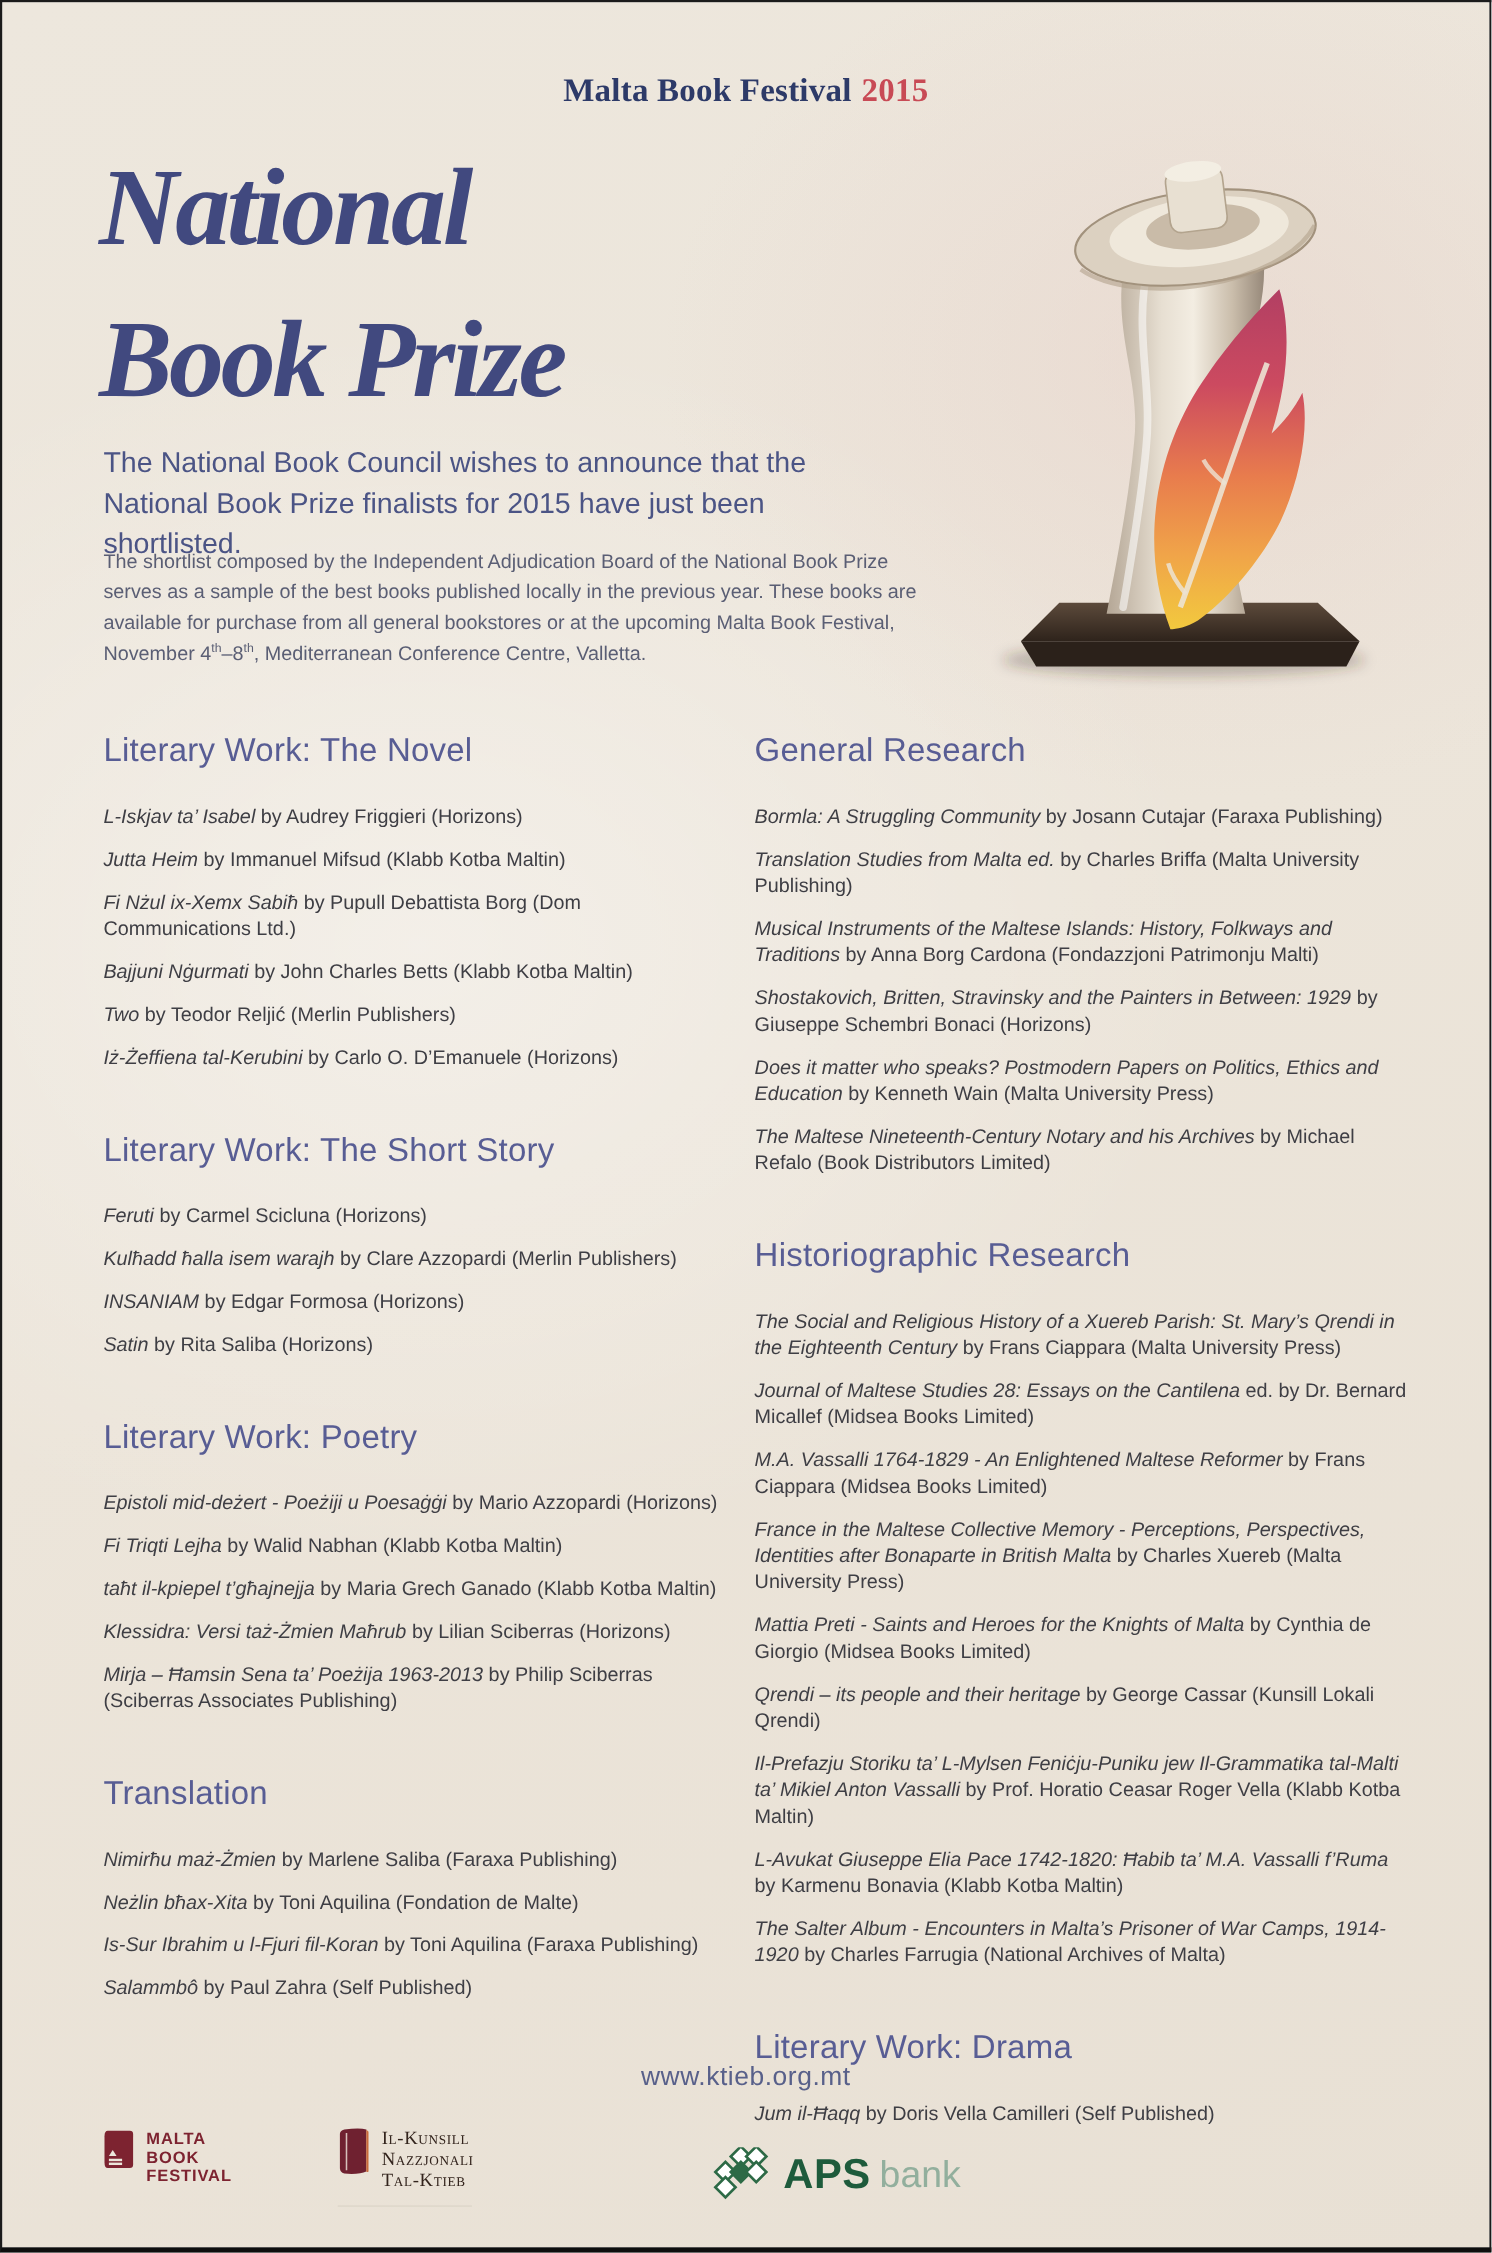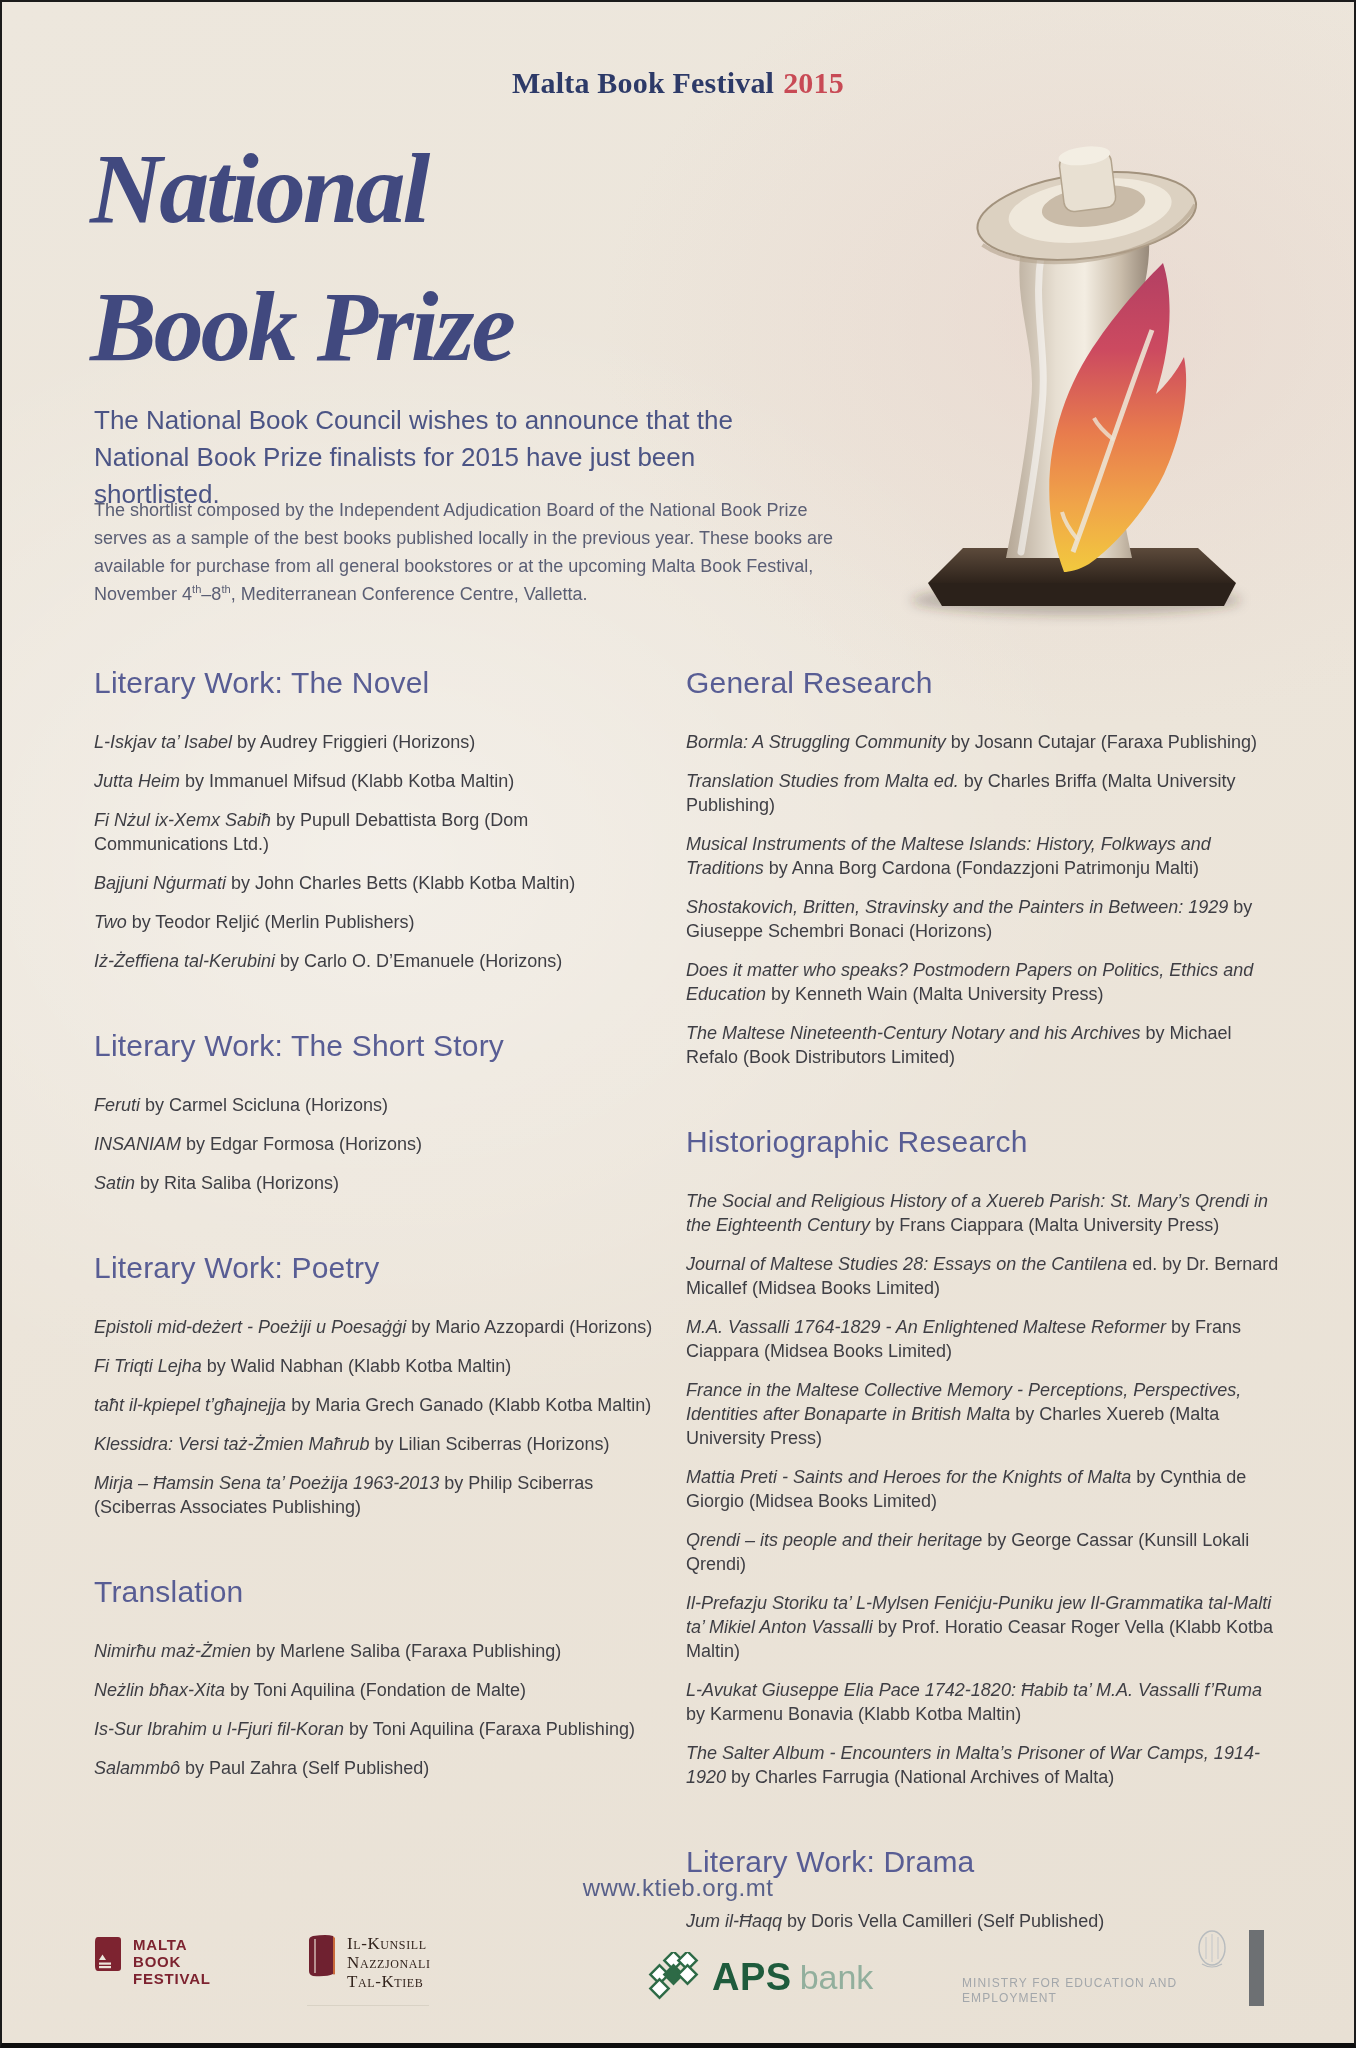--- a/index.html
+++ b/index.html
@@ -178,20 +178,21 @@
         <p class="item"><span class="t">L-Iskjav ta’ Isabel</span><span class="r"> by Audrey Friggieri (Horizons)</span></p>
         <p class="item"><span class="t">Jutta Heim</span><span class="r"> by Immanuel Mifsud (Klabb Kotba Maltin)</span></p>
         <p class="item"><span class="t">Fi Nżul ix-Xemx Sabiħ</span><span class="r"> by Pupull Debattista Borg (Dom Communications Ltd.)</span></p>
         <p class="item"><span class="t">Bajjuni Nġurmati</span><span class="r"> by John Charles Betts (Klabb Kotba Maltin)</span></p>
         <p class="item"><span class="t">Two</span><span class="r"> by Teodor Reljić (Merlin Publishers)</span></p>
         <p class="item"><span class="t">Iż-Żeffiena tal-Kerubini</span><span class="r"> by Carlo O. D’Emanuele (Horizons)</span></p>
       </section>
       <section class="section">
         <h2 class="sec-heading">Literary Work: The Short Story</h2>
         <p class="item"><span class="t">Feruti</span><span class="r"> by Carmel Scicluna (Horizons)</span></p>
+        <p class="item"><span class="t">Kulħadd ħalla isem warajh</span><span class="r"> by Clare Azzopardi (Merlin Publishers)</span></p>
         <p class="item"><span class="t">INSANIAM</span><span class="r"> by Edgar Formosa (Horizons)</span></p>
         <p class="item"><span class="t">Satin</span><span class="r"> by Rita Saliba (Horizons)</span></p>
       </section>
       <section class="section">
         <h2 class="sec-heading">Literary Work: Poetry</h2>
         <p class="item"><span class="t">Epistoli mid-deżert - Poeżiji u Poesaġġi</span><span class="r"> by Mario Azzopardi (Horizons)</span></p>
         <p class="item"><span class="t">Fi Triqti Lejha</span><span class="r"> by Walid Nabhan (Klabb Kotba Maltin)</span></p>
         <p class="item"><span class="t">taħt il-kpiepel t’għajnejja</span><span class="r"> by Maria Grech Ganado (Klabb Kotba Maltin)</span></p>
         <p class="item"><span class="t">Klessidra: Versi taż-Żmien Maħrub</span><span class="r"> by Lilian Sciberras (Horizons)</span></p>
         <p class="item"><span class="t">Mirja – Ħamsin Sena ta’ Poeżija 1963-2013</span><span class="r"> by Philip Sciberras (Sciberras Associates Publishing)</span></p>
@@ -274,24 +275,15 @@
           <rect x="13" y="16" width="13" height="13" transform="rotate(45 19.5 22.5)" fill="#ffffff"></rect>
           <rect x="27" y="16" width="13" height="13" transform="rotate(45 33.5 22.5)" fill="#2d6a46"></rect>
           <rect x="41" y="16" width="13" height="13" transform="rotate(45 47.5 22.5)" fill="#ffffff"></rect>
           <rect x="13" y="30" width="13" height="13" transform="rotate(45 19.5 36.5)" fill="#ffffff"></rect>
         </g>
       </svg>
       <span class="aps-word">APS</span>
       <span class="aps-suffix">bank</span>
     </div>
 
-    <div class="logo-ministry">
-      <svg class="ministry-emblem" width="40" height="44" viewBox="0 0 40 44">
-        <ellipse cx="20" cy="20" rx="13" ry="17" fill="none" stroke="#b7bbbe" stroke-width="1.4"></ellipse>
-        <path d="M20,6 V34 M14,9 Q14,20 14,31 M26,9 Q26,20 26,31" stroke="#c3c6c9" stroke-width="1" fill="none"></path>
-        <path d="M10,36 Q20,42 30,36" stroke="#b7bbbe" stroke-width="1.2" fill="none"></path>
-      </svg>
-      <div class="ministry-label">MINISTRY FOR EDUCATION AND EMPLOYMENT</div>
-      <div class="ministry-bar"></div>
-    </div>
 
   </div>
 </div>
 
 </body></html>

